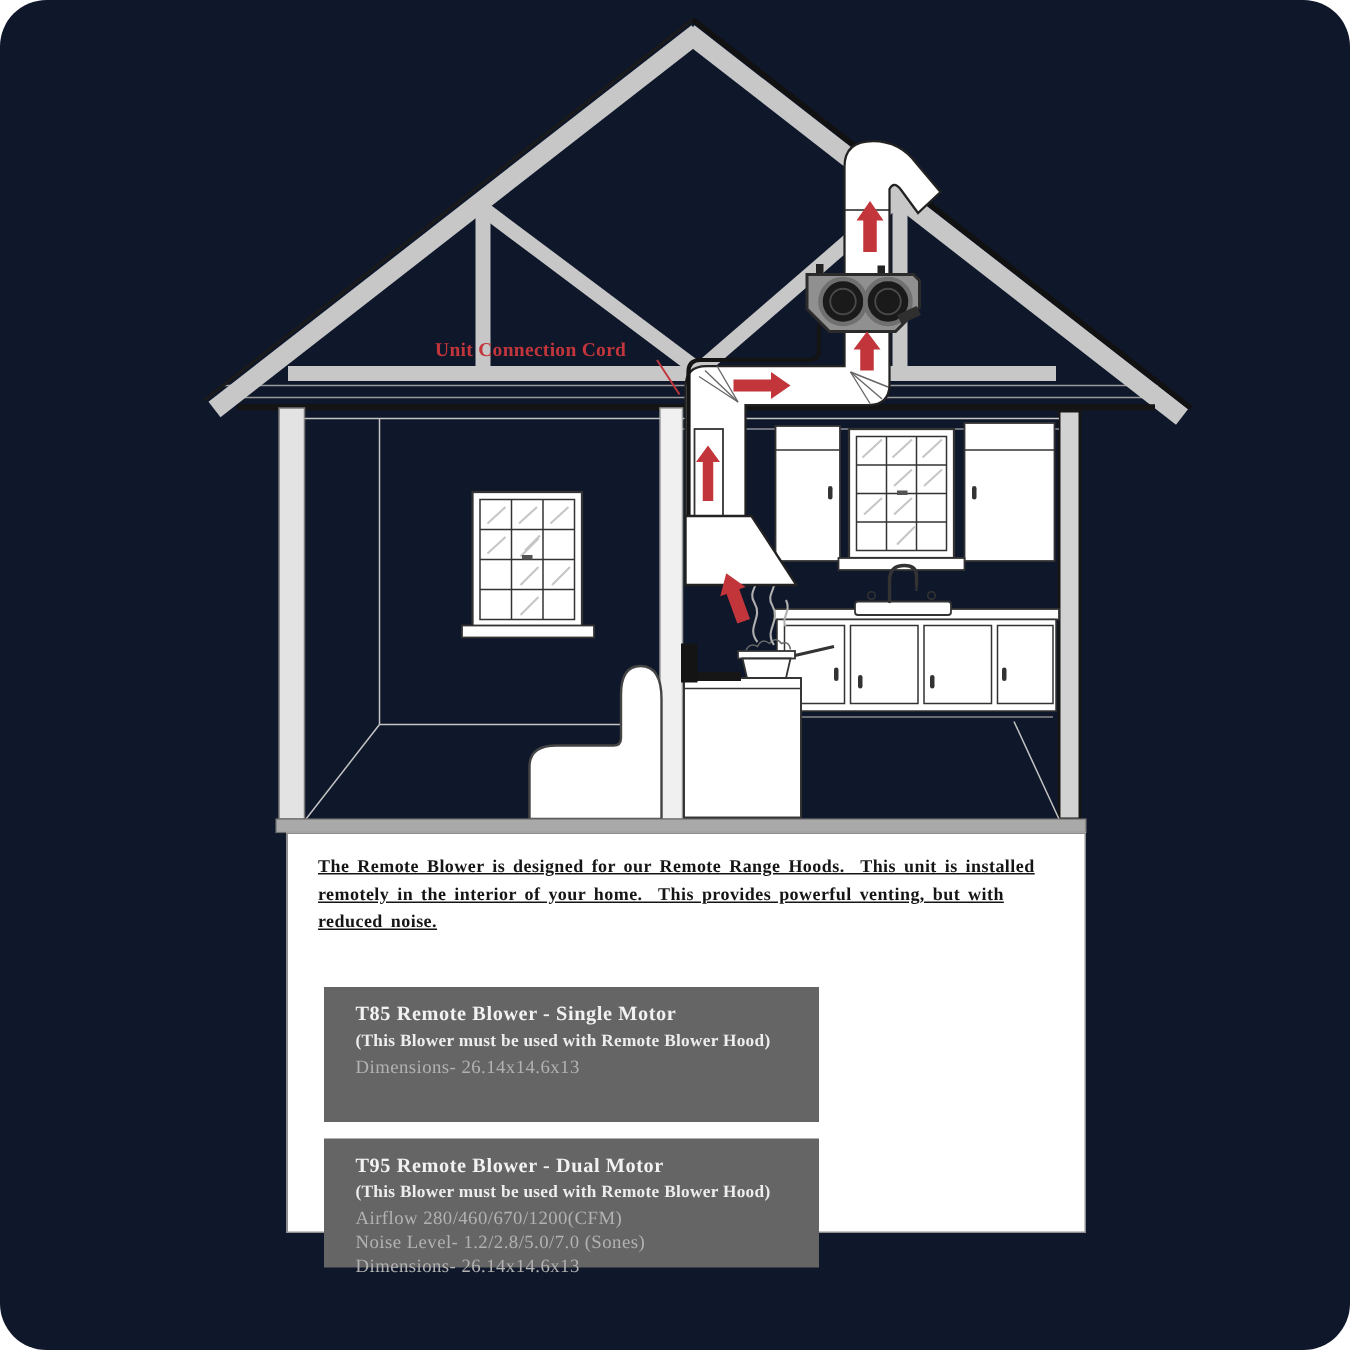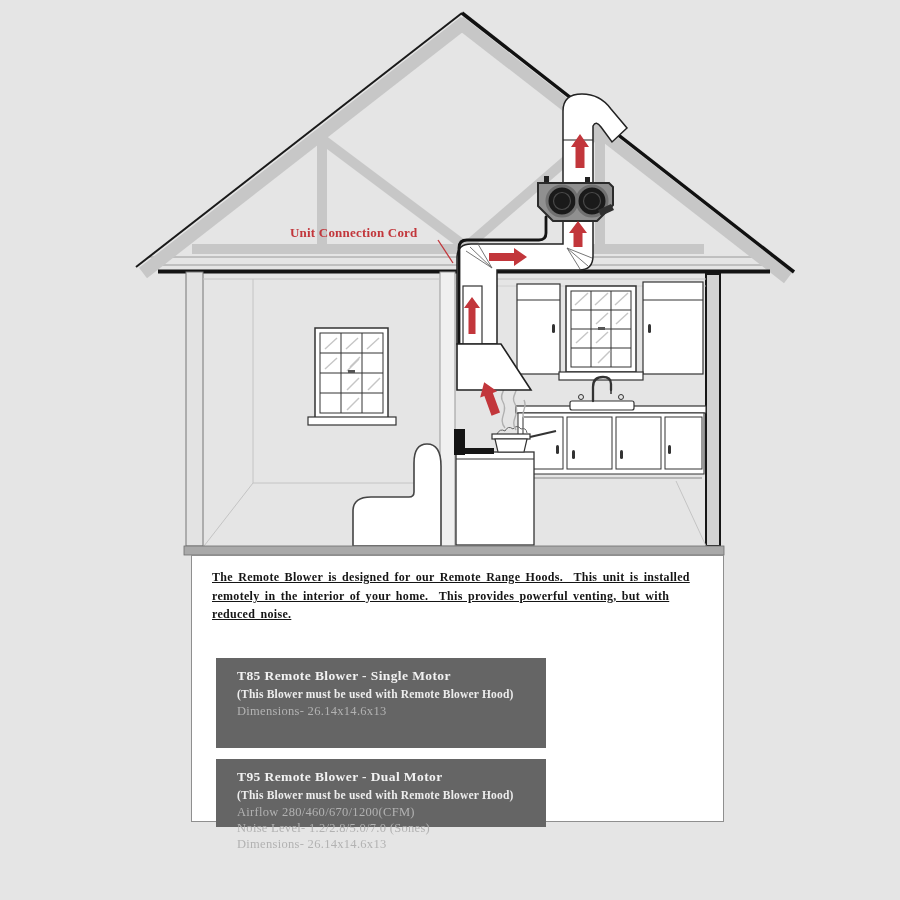--- a/index.html
+++ b/index.html
@@ -1,29 +1,29 @@
 <!DOCTYPE html>
 <html><head>
 <meta charset="utf-8">
 <style>
   html,body{margin:0;padding:0;background:#ffffff;}
-  #canvas{position:relative;width:900px;height:900px;background:#e5e5e5;overflow:hidden;
-          font-family:"Liberation Serif", serif;}
+  #canvas{position:relative;width:900px;height:900px;background:#0f172a;overflow:hidden;
+          font-family:"Liberation Serif", serif;border-radius:31px;}
   #house-svg{position:absolute;left:0;top:0;}
   #cord-label{position:absolute;left:290px;top:225px;font:bold 13px "Liberation Serif",serif;
               color:#c2363b;letter-spacing:0.2px;white-space:nowrap;}
   #info-panel{position:absolute;left:191px;top:555px;width:533px;height:267px;
               border:1px solid #8f8f8f;background:#fff;box-sizing:border-box;}
   #panel-description{position:absolute;left:20px;top:12px;width:496px;
               font:bold 12px "Liberation Serif",serif;line-height:1.55;color:#151515;
               letter-spacing:0.3px;word-spacing:2px;white-space:pre-wrap;text-decoration:underline;}
   .spec-card{position:absolute;left:24px;width:330px;background:#656565;
              box-sizing:border-box;padding:10px 8px 0 21px;margin-top:32px;}
   #spec-card-t85{top:70px;height:90px;}
-  #spec-card-t95{top:171px;height:68px;}
+  #spec-card-t95{top:171px;height:86px;}
   .spec-title{font:bold 13.5px "Liberation Serif",serif;color:#f2f2f2;
               letter-spacing:0.4px;line-height:16px;margin:0 0 3px 0;}
   .spec-note{font:bold 11.5px "Liberation Serif",serif;color:#ededed;
              letter-spacing:0.2px;line-height:14px;margin:0 0 2px 0;}
   .spec-line{font:12.5px "Liberation Serif",serif;color:#b2b2b2;
              letter-spacing:0.3px;line-height:16px;margin:0;}
 </style>
 </head>
 <body>
 

